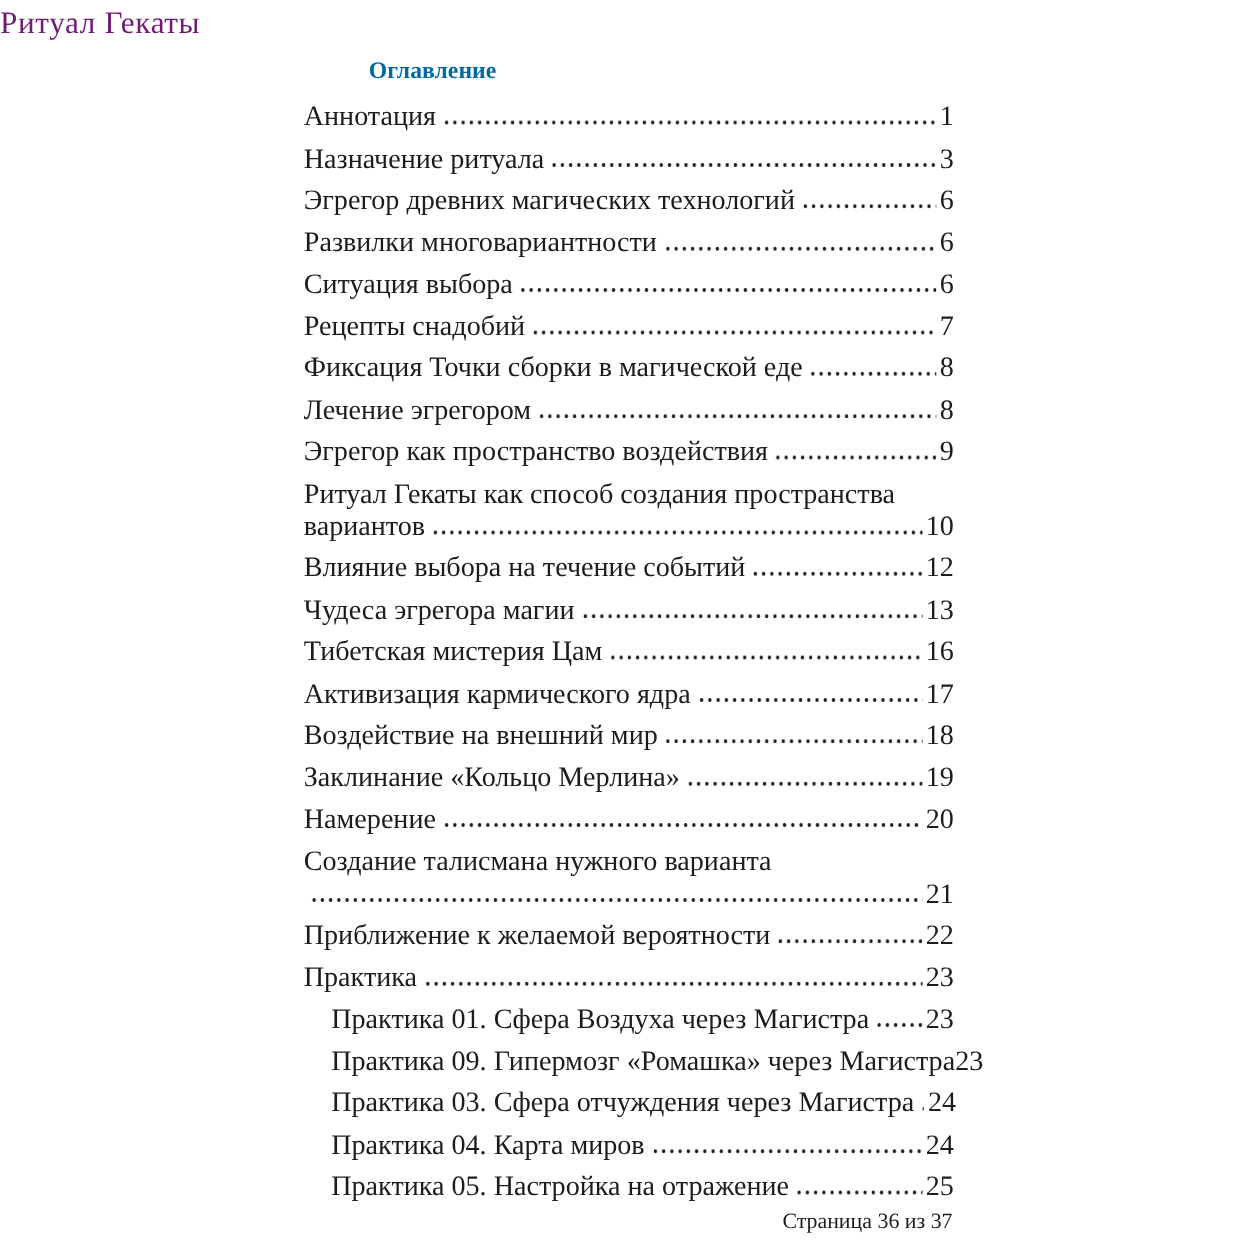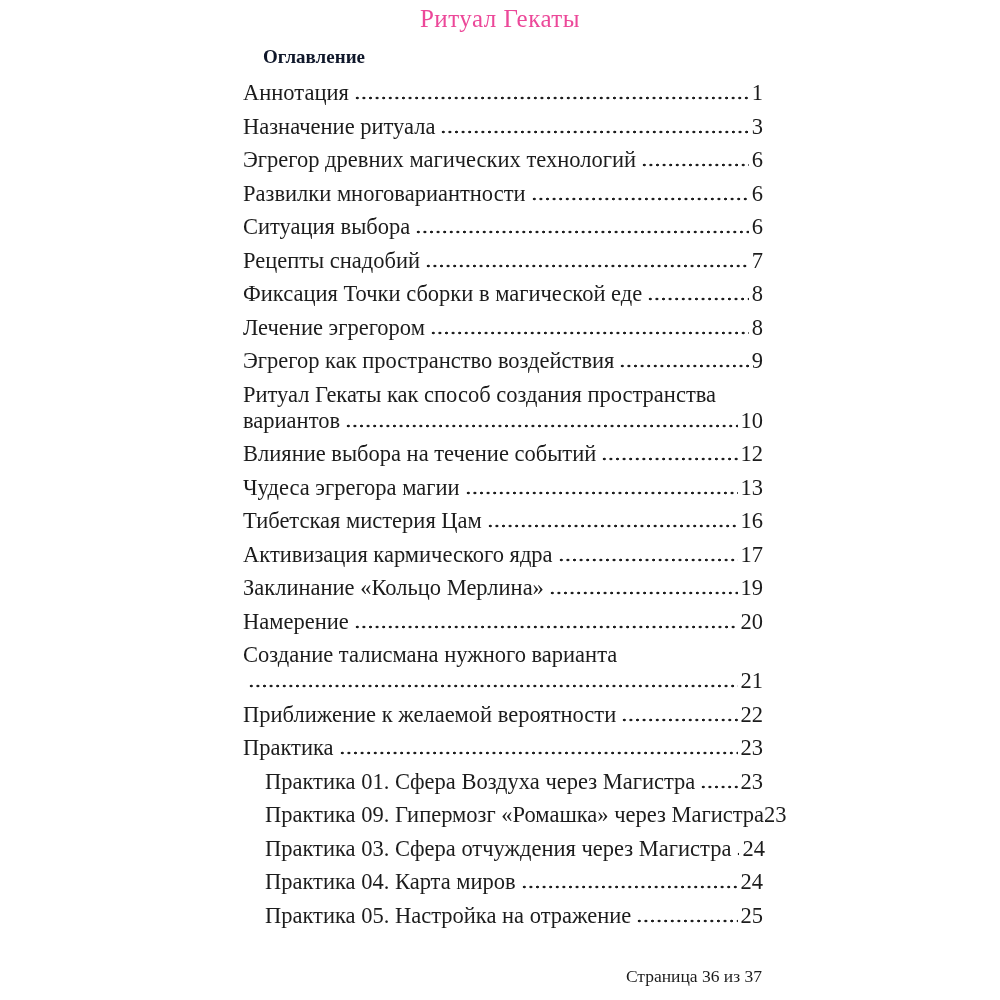--- a/index.html
+++ b/index.html
@@ -15,38 +15,38 @@
     position: relative;
     width: 1000px;
     height: 1000px;
     background: #ffffff;
   }
   .running-header {
     position: absolute;
     top: 5px;
     left: 0;
     width: 100%;
-    text-align: center;
+    text-align: left;
     font-size: 25px;
     line-height: 28px;
-    color: #ec4899;
+    color: #701a75;
     letter-spacing: 0.5px;
   }
   .content {
     position: absolute;
     left: 243px;
     top: 46px;
     width: 520px;
   }
   .toc-heading {
     font-weight: bold;
     font-size: 19px;
     line-height: 22px;
-    color: #0f172a;
-    margin: 0 0 12px 20px;
+    color: #0369a1;
+    margin: 0 0 12px 52px;
   }
   .toc-entry {
     margin-bottom: 7.5px;
     color: #1c1c1c;
     font-size: 22.5px;
     line-height: 26px;
   }
   .toc-entry.sub { margin-left: 22px; }
   .toc-line { white-space: nowrap; }
   .toc-lastline {
@@ -182,20 +182,27 @@
         </div>
         <div class="toc-entry">
           <div class="toc-lastline">
             <span class="toc-title">Активизация кармического ядра</span>
             <span class="leader"></span>
             <span class="toc-page">17</span>
           </div>
         </div>
         <div class="toc-entry">
           <div class="toc-lastline">
+            <span class="toc-title">Воздействие на внешний мир</span>
+            <span class="leader"></span>
+            <span class="toc-page">18</span>
+          </div>
+        </div>
+        <div class="toc-entry">
+          <div class="toc-lastline">
             <span class="toc-title">Заклинание «Кольцо Мерлина»</span>
             <span class="leader"></span>
             <span class="toc-page">19</span>
           </div>
         </div>
         <div class="toc-entry">
           <div class="toc-lastline">
             <span class="toc-title">Намерение</span>
             <span class="leader"></span>
             <span class="toc-page">20</span>

